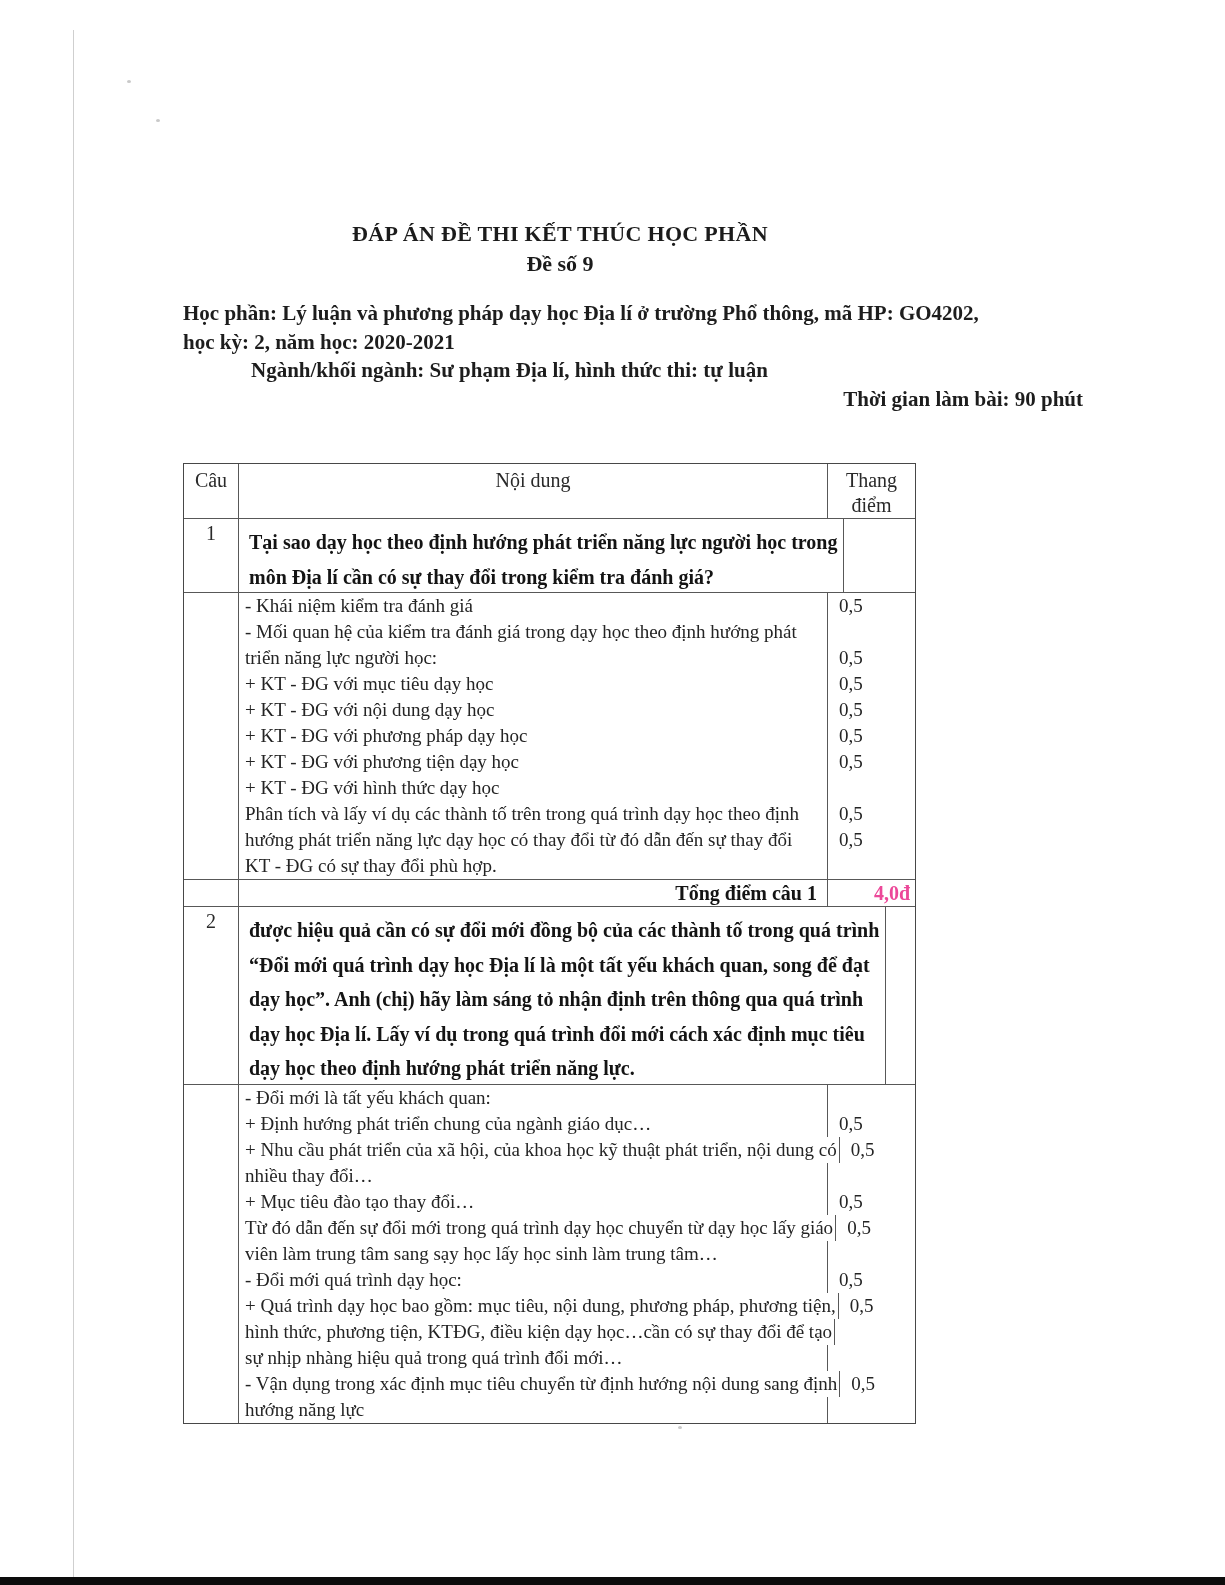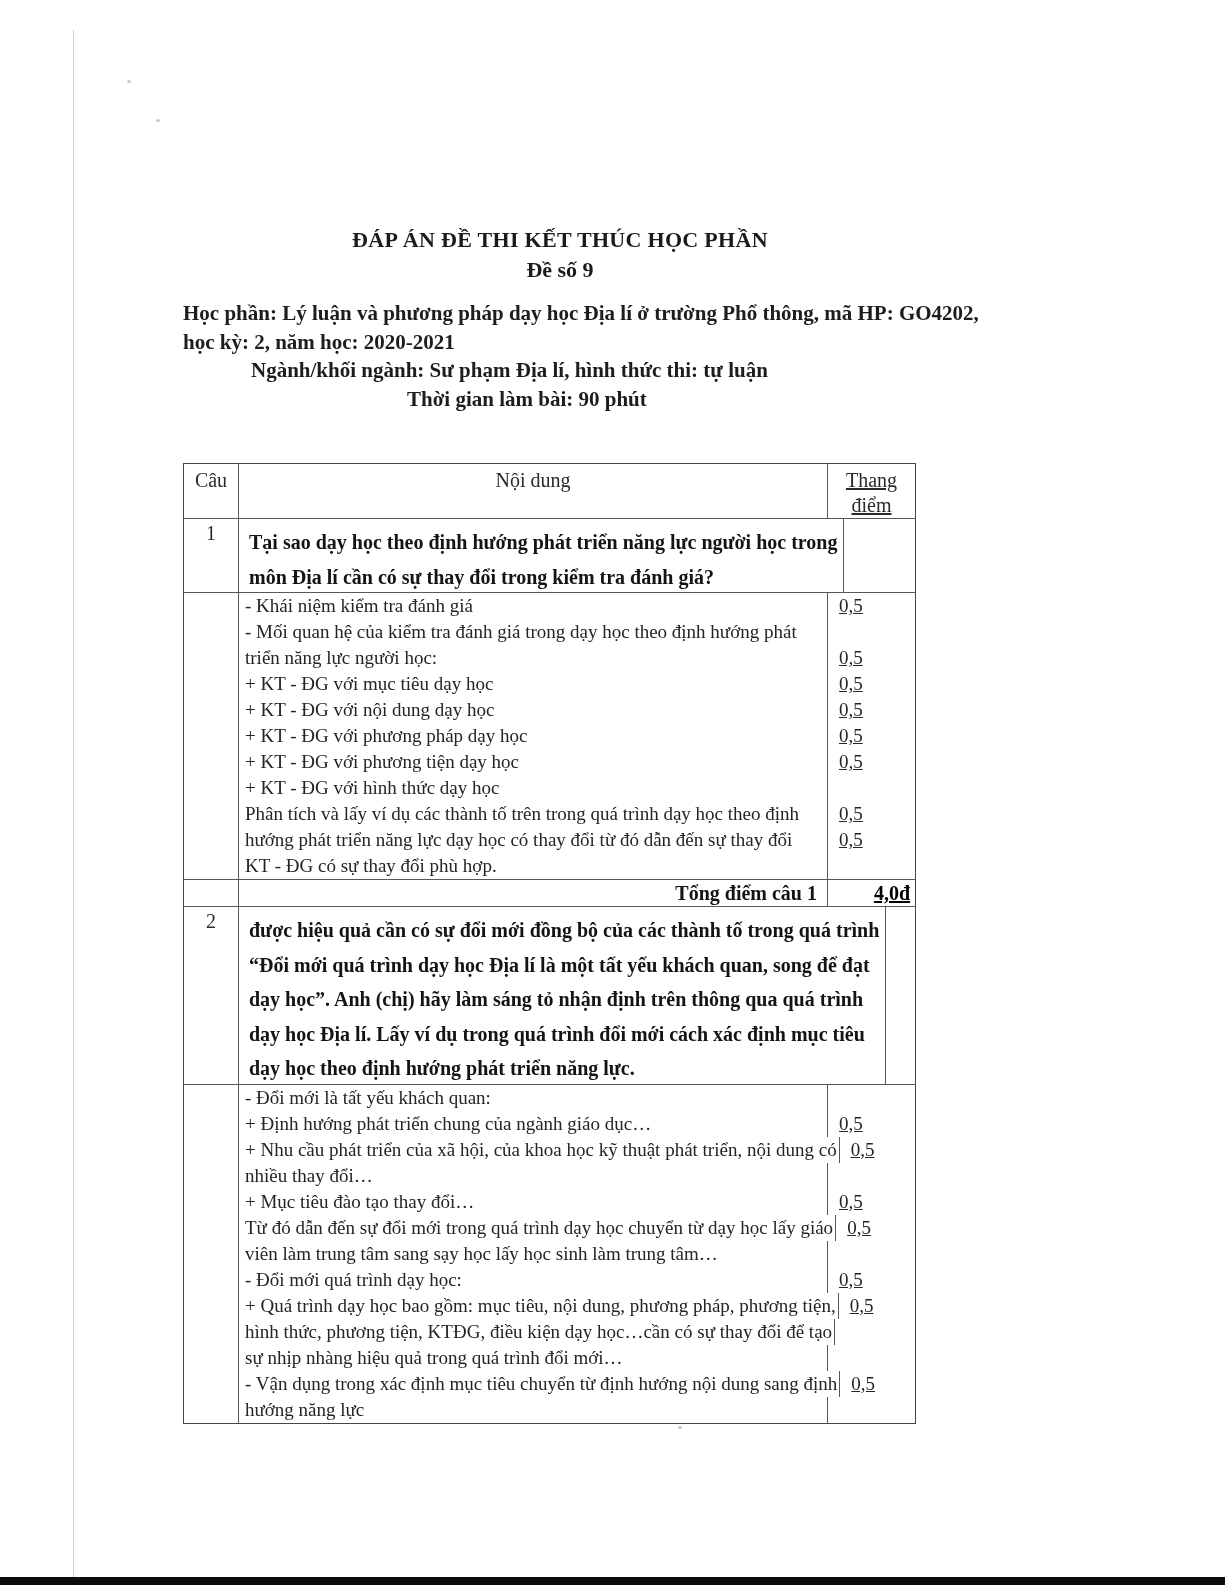--- a/index.html
+++ b/index.html
@@ -14,55 +14,55 @@
 
   
   .scan-fold-line { position:absolute; left:73px; top:30px; width:1px; height:1548px; background:#cfcfcf; }
   .scan-speck { position:absolute; width:4px; height:3px; background:#c9c9c9; border-radius:50%; }
   .speck-a { left:127px; top:80px; }
   .speck-b { left:156px; top:119px; }
   .speck-c { left:678px; top:1426px; }
   .scanner-edge-bar { position:absolute; left:0; top:1577px; width:1225px; height:8px; background:#0c0c0c; }
 
   
-  .heading { position:absolute; left:183px; top:225px; width:754px; text-align:center; }
+  .heading { position:absolute; left:183px; top:219px; width:754px; text-align:center; }
   .doc-title { font-size:22px; font-weight:700; line-height:30px; color:#1b1b1b; letter-spacing:0.3px; }
   .doc-subtitle { font-size:22px; font-weight:700; line-height:30px; color:#1b1b1b; }
 
   .info-block { position:absolute; left:183px; top:299px; width:900px; }
   .info-line { font-weight:700; font-size:21px; line-height:28.5px; white-space:nowrap; color:#1d1d1d; }
   .indent-1 { margin-left:68px; }
-  .indent-2 { margin-left:224px; }
+  .indent-2 { margin-left:224px;text-align:right; }
 
   
   .doc-table {
     position:absolute; left:183px; top:463px; width:733px;
     border:1.8px solid #474747;
     box-sizing:border-box;
     background:#fff;
   }
   .t-grid { display:grid; grid-template-columns:55px 1fr 88px; }
   .c1 { border-right:1.4px solid #585858; box-sizing:border-box; }
-  .c3 { border-left:1.4px solid #585858; box-sizing:border-box;text-decoration:underline; }
+  .c3 { border-left:1.4px solid #585858; box-sizing:border-box; }
 
   .h-row { height:55px; border-bottom:1.4px solid #585858; box-sizing:border-box; }
   .h-cell { text-align:center; font-size:20px; line-height:25px; padding-top:4px; color:#2a2a2a; }
 
   .q-row { border-bottom:1.4px solid #585858; }
   .qnum { text-align:center; font-size:20px; padding-top:3px; color:#2a2a2a; }
   .q-text { padding:2px 6px 2px 10px; }
   .q-line { font-weight:700; font-size:20px; line-height:26.5px; white-space:nowrap; color:#141414;margin-top:8px; }
 
   .a-line { }
   .a-text { font-size:19px; line-height:26px; padding-left:6px; padding-right:2px; white-space:nowrap; color:#242424; }
   .score { font-size:19px; line-height:26px; padding-left:11px; color:#242424; }
 
   .total-row { border-top:1.4px solid #585858; border-bottom:1.4px solid #585858; height:28px; box-sizing:border-box; }
   .total-label { font-weight:700; font-size:20px; line-height:26px; text-align:right; padding-right:10px; color:#141414; }
-  .total-score { font-weight:700; font-size:20px; line-height:26px; text-align:right; padding-right:5px; color:#000000; }
+  .total-score { font-weight:700; font-size:20px; line-height:26px; text-align:right; padding-right:5px; color:#ec4899; }
 </style>
 </head>
 <body>
 
 <div class="scan-fold-line"></div>
 <div class="scan-speck speck-a"></div>
 <div class="scan-speck speck-b"></div>
 <div class="scan-speck speck-c"></div>
 <div class="scanner-edge-bar"></div>
 

